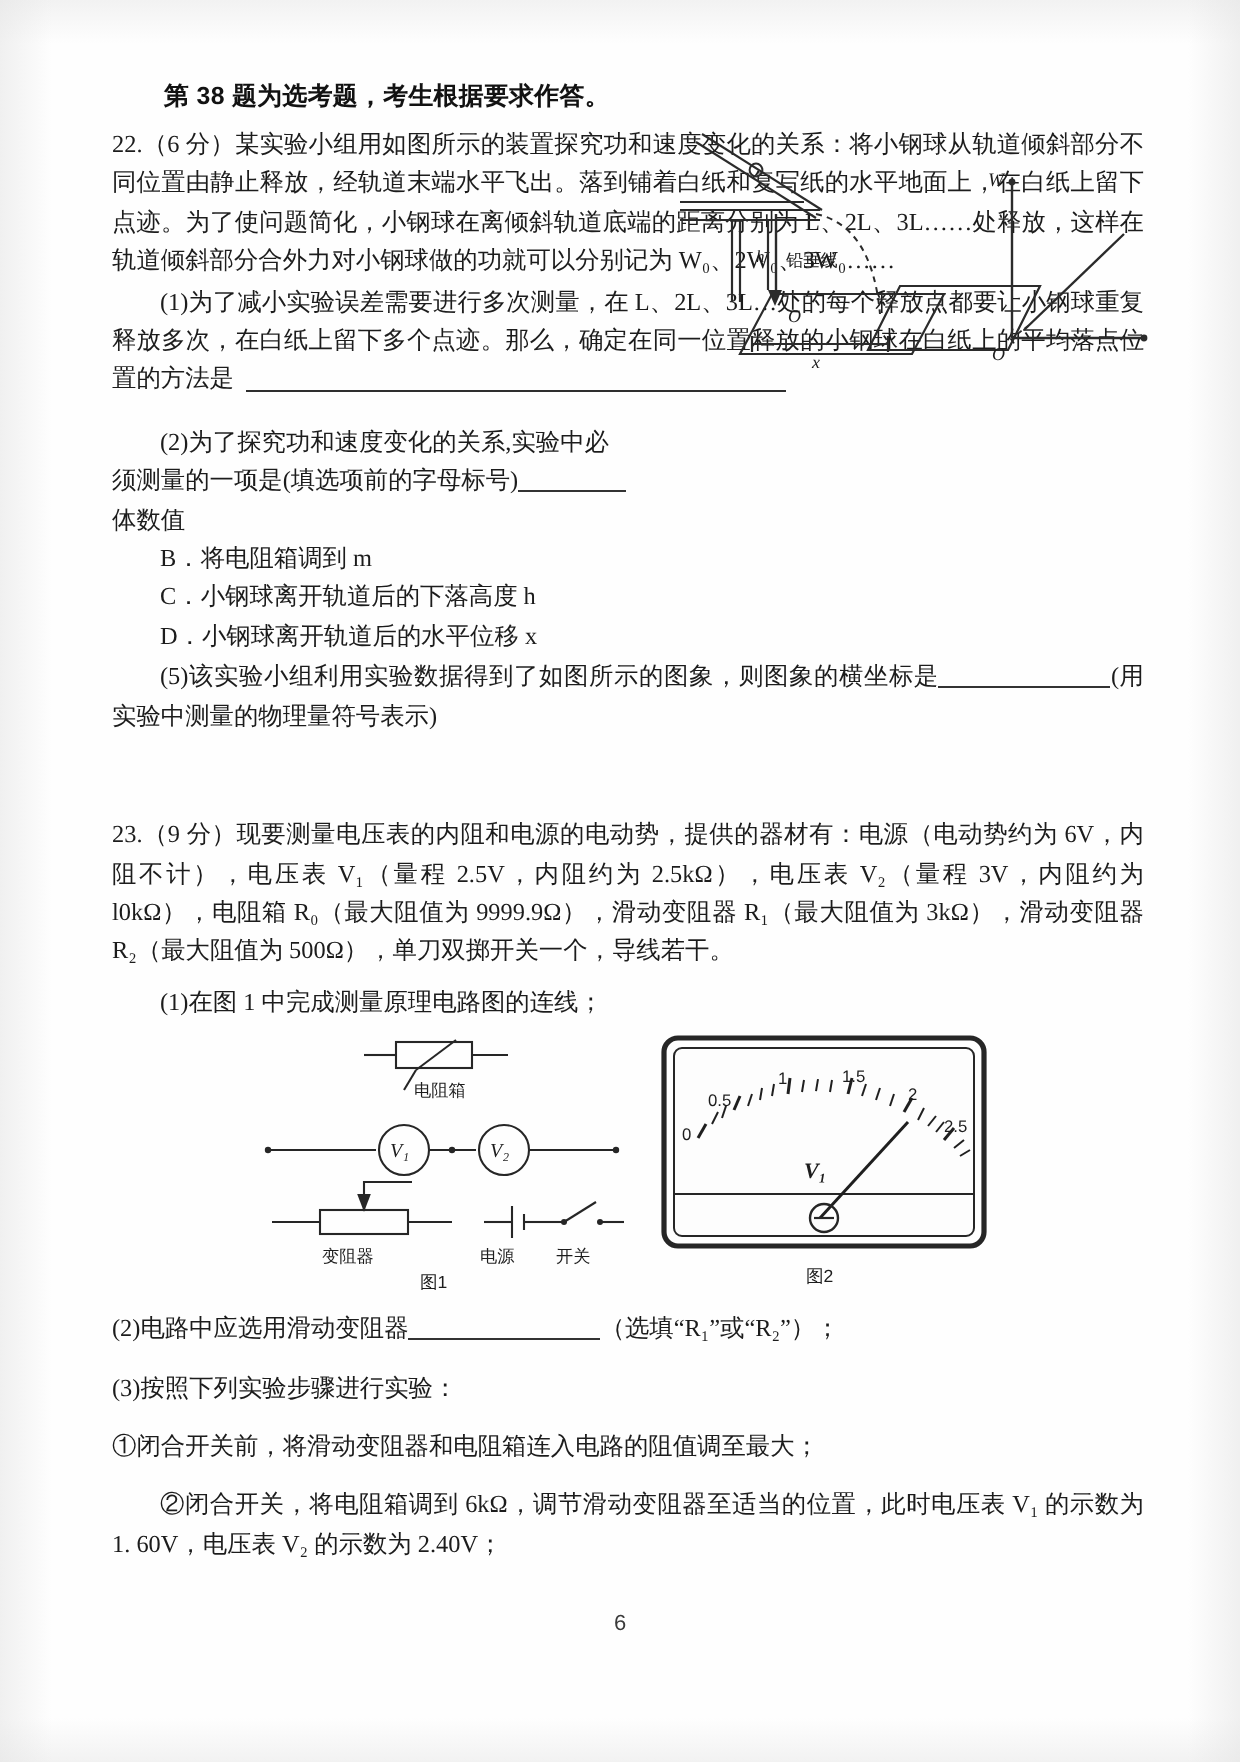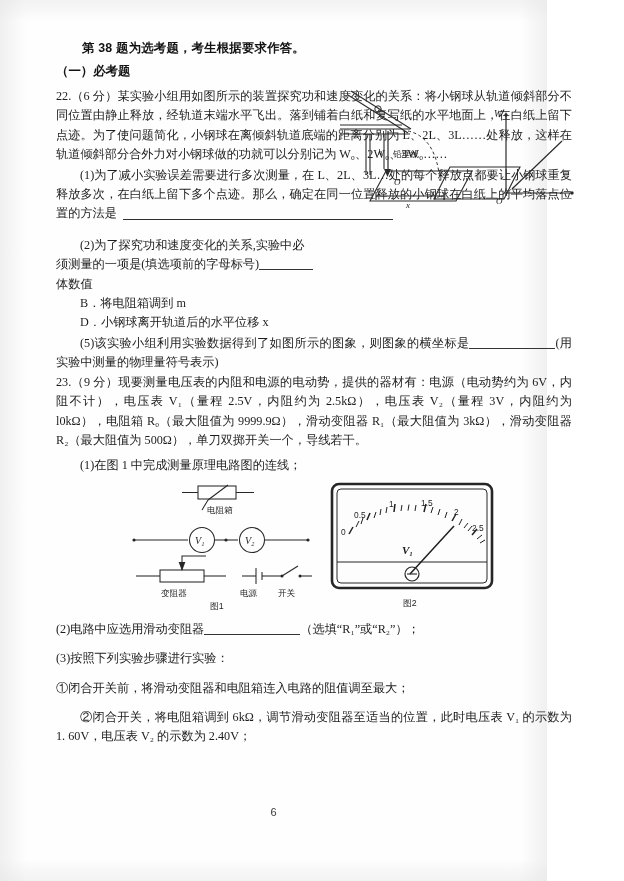--- a/index.html
+++ b/index.html
@@ -11,21 +11,21 @@
     width: 624px;
     height: 881px;
     position: relative;
     font-family: "Liberation Serif", "DejaVu Serif", serif;
     color: #1b1b1b;
     overflow: hidden;
   }
   .page {
     position: absolute;
     left: 0; top: 0;
-    width: 547px;
+    width: 620px;
     height: 881px;
     background: #fefefe;
     background-image:
       linear-gradient(to right, rgba(228,228,228,0.55) 0px, rgba(255,255,255,0) 26px),
       linear-gradient(to left, rgba(228,228,228,0.55) 0px, rgba(255,255,255,0) 26px),
       linear-gradient(to bottom, rgba(230,230,230,0.5) 0px, rgba(255,255,255,0) 22px),
       linear-gradient(to top, rgba(230,230,230,0.5) 0px, rgba(255,255,255,0) 22px);
   }
   .content {
     position: absolute;
@@ -92,21 +92,21 @@
 
   .fig-ramp {
     position: absolute;
     right: -4px;
     top: 2px;
     width: 236px;
     height: 122px;
   }
 
   
-  .q23-block { }
+  .q23-block { margin-top: 40px; }
 
   .figs-row {
     position: relative;
     height: 132px;
     margin-top: 8px;
   }
   .fig1 {
     position: absolute;
     left: 74px;
     top: 0;
@@ -133,37 +133,37 @@
   }
   .tail { margin-top: 4px; }
 </style>
 </head>
 <body>
 
 <div class="page">
   <div class="content">
 
     <p class="hdr-bold">第 38 题为选考题，考生根据要求作答。</p>
-    <p class="sec-bold">（一）必考题</p>
 
     <div class="q22-wrap">
 
       <p class="qpara">22.（6 分）某实验小组用如图所示的装置探究功和速度变化的关系：将小钢球从轨道倾斜部分不同位置由静止释放，经轨道末端水平飞出。落到铺着白纸和复写纸的水平地面上，在白纸上留下点迹。为了使问题简化，小钢球在离倾斜轨道底端的距离分别为 L、2L、3L……处释放，这样在轨道倾斜部分合外力对小钢球做的功就可以分别记为 W₀、2W₀、3W₀……</p>
 
       <p class="qpara indent2" style="margin-top:1px;">
         <span>(1)为了减小实验误差需要进行多次测量，在 L、2L、3L…处的每个释放点都要让小钢球重复释放多次，在白纸上留下多个点迹。那么，确定在同一位置释放的小钢球在白纸上的平均落点位置的方法是</span><span class="blank-long"></span>
       </p>
 
       <div class="q22-left">
         <p class="qpara indent2" style="margin-top:12px;">(2)为了探究功和速度变化的关系,实验中必</p>
         <p class="qpara">
           <span>须测量的一项是(填选项前的字母标号)</span><span class="blank-sm"></span>
         </p>
         <p class="opt">体数值</p>
         <p class="opt opt-ind">B．将电阻箱调到 m</p>
+        <p class="opt opt-ind">C．小钢球离开轨道后的下落高度 h</p>
         <p class="opt opt-ind">D．小钢球离开轨道后的水平位移 x</p>
       </div>
 
       <svg class="fig-ramp" viewBox="0 0 236 122">
         <g stroke="#2b2b2b" fill="none" stroke-width="1.1">
 
           <line x1="8" y1="6" x2="68" y2="44"></line>
           <line x1="11" y1="2" x2="71" y2="40"></line>
 
           <circle cx="38" cy="20" r="3.2" stroke-width="1"></circle>

